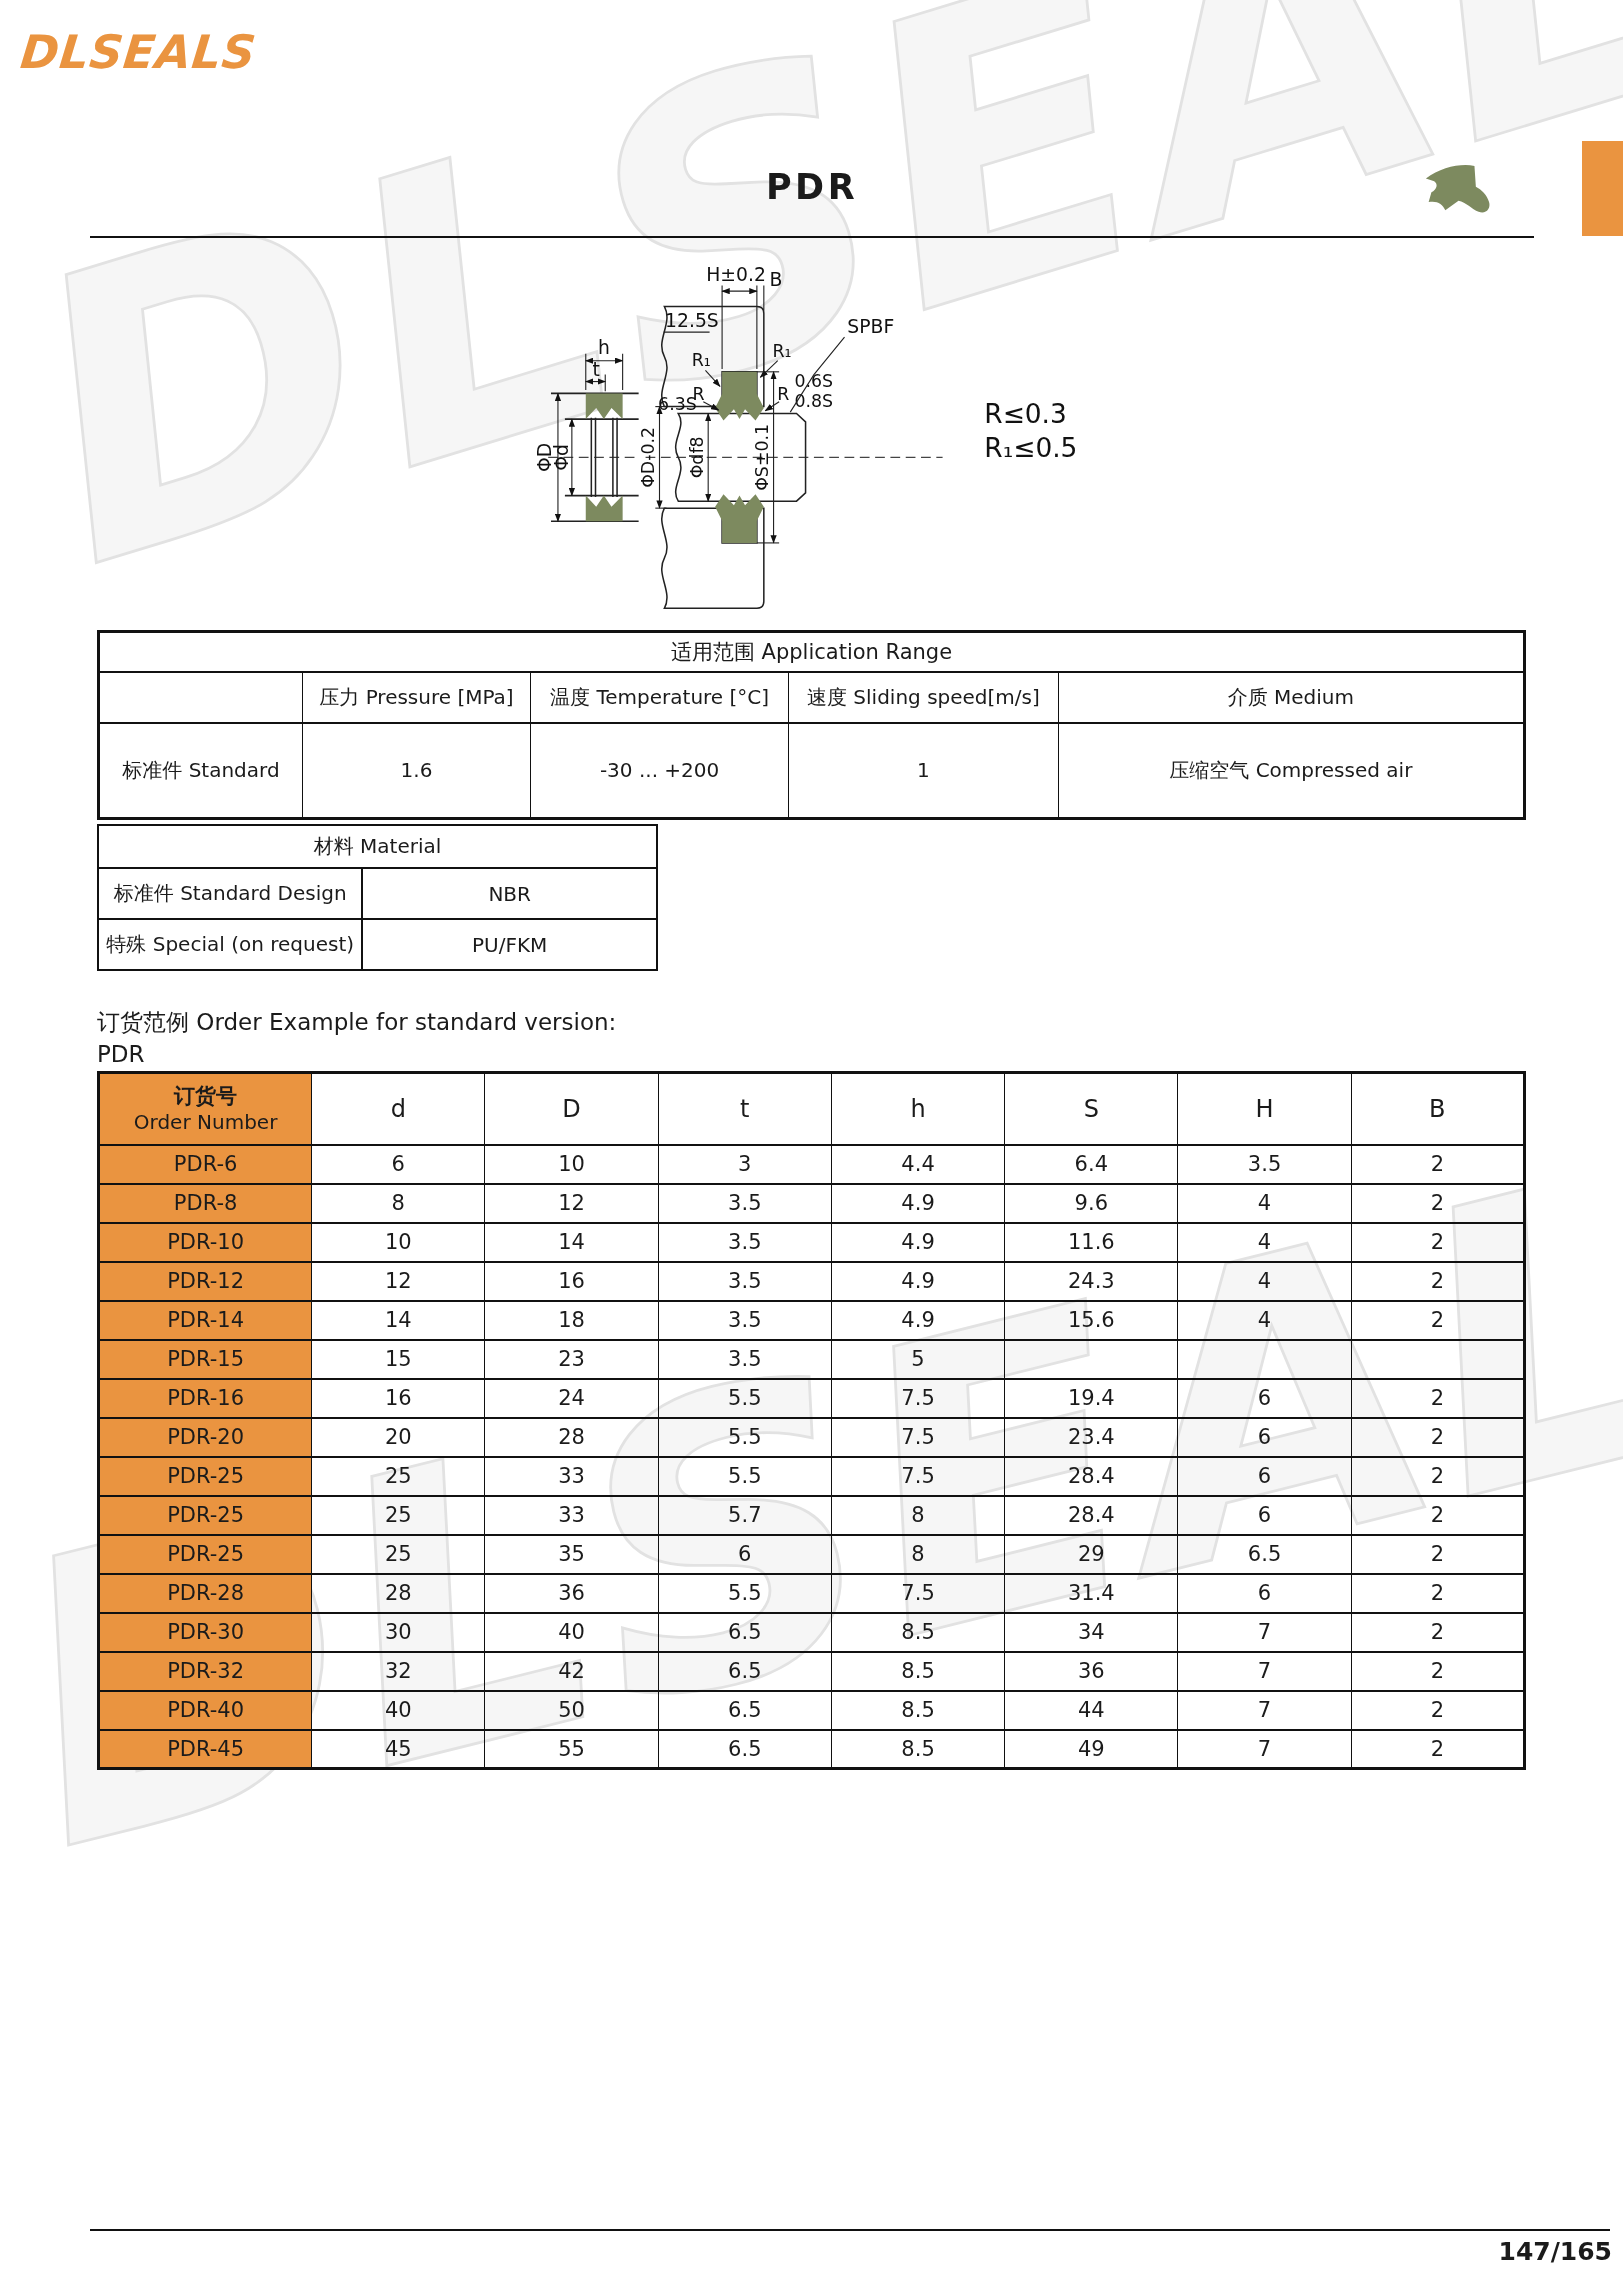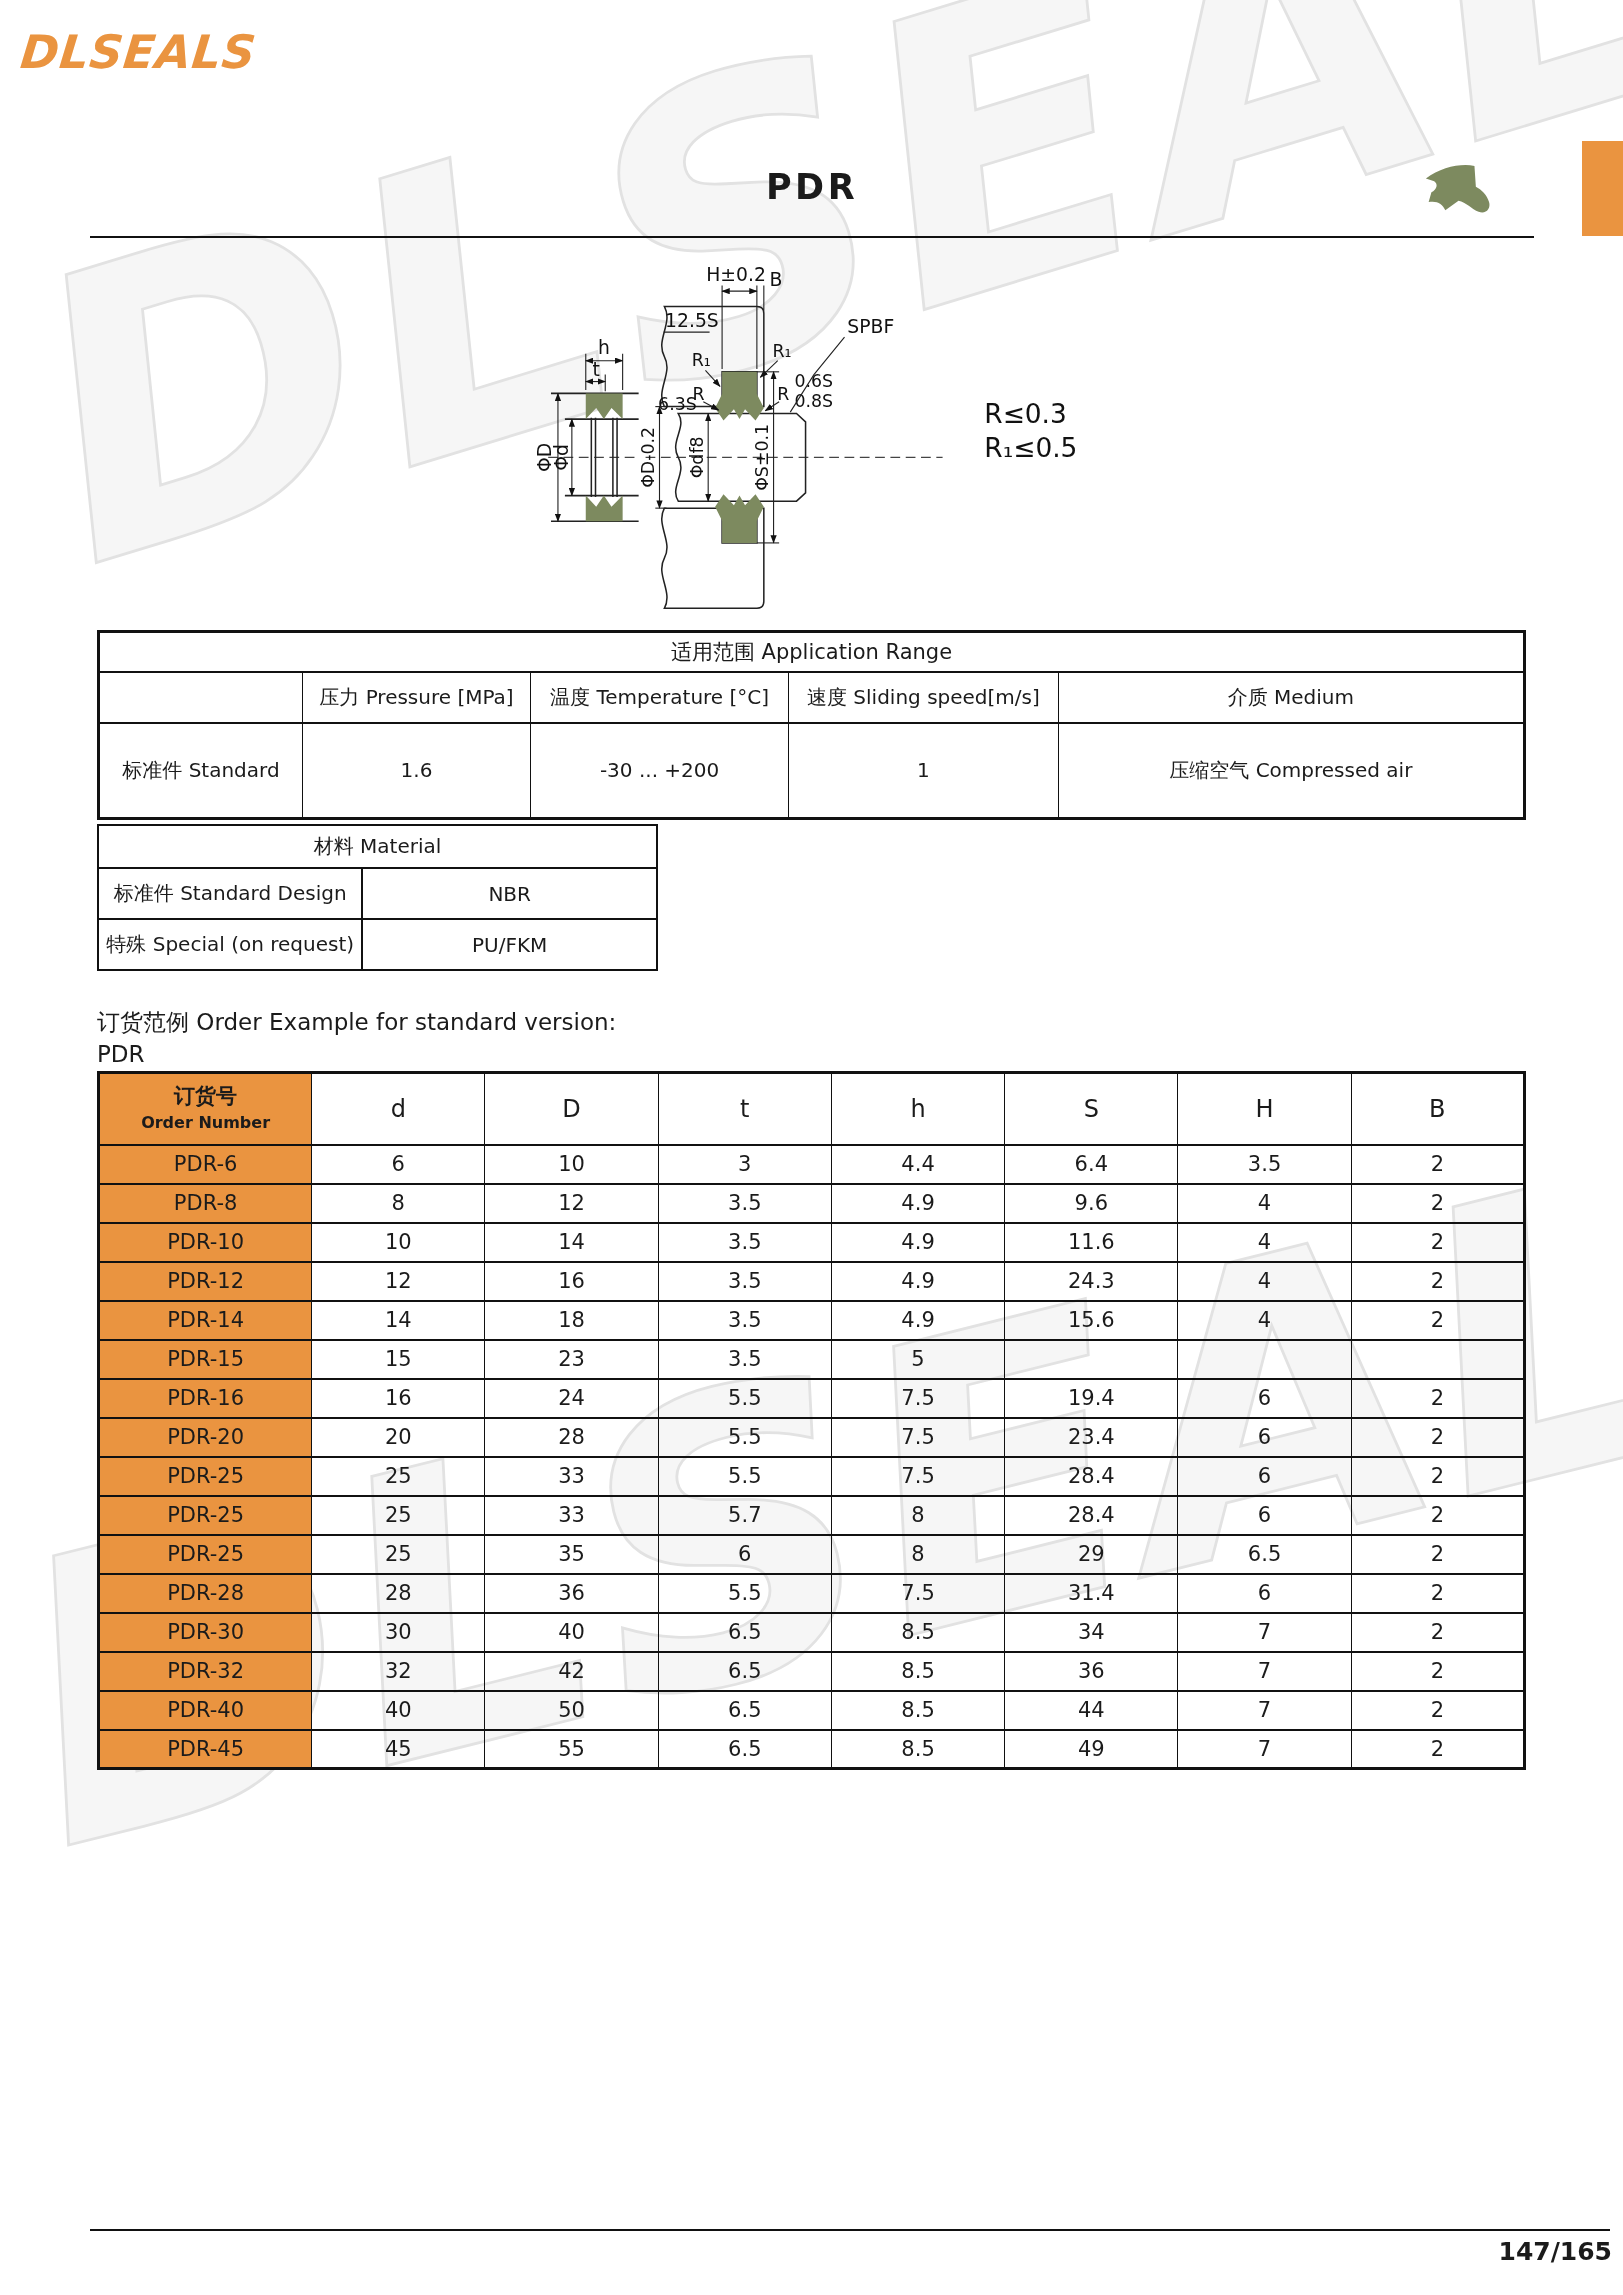--- a/index.html
+++ b/index.html
@@ -70,21 +70,21 @@
   
   .order-example{position:absolute;left:97px;top:1006px;font-size:23px;line-height:32px;}
   
   .sizetable{position:absolute;left:97px;top:1071px;width:1429px;border:3.5px solid #111;font-size:21px;}
   .sizetable td,.sizetable th{border:1.4px solid #111;border-top-width:2.8px;border-bottom-width:2.8px;}
   .sizetable thead tr{height:72px;}
   .sizetable tbody tr{height:39px;}
   .sizetable .order-cell{background:var(--orange);font-weight:500;}
   .sizetable th.order-head{background:var(--orange);}
   .sizetable th .zh{font-size:21px;font-weight:700;line-height:28px;}
-  .sizetable th .en{font-size:16px;font-weight:700;line-height:25px;}
+  .sizetable th .en{font-size:20px;font-weight:400;line-height:25px;}
   .sizetable th.dimcol{font-size:24px;font-weight:500;}
   
   .footer-rule{position:absolute;left:90px;top:2229px;width:1520px;height:2.1px;background:#111;}
   .page-number{position:absolute;right:12px;top:2237px;font-size:25px;font-weight:bold;}
 </style>
 </head>
 <body>
 
 <div class="page">
 

